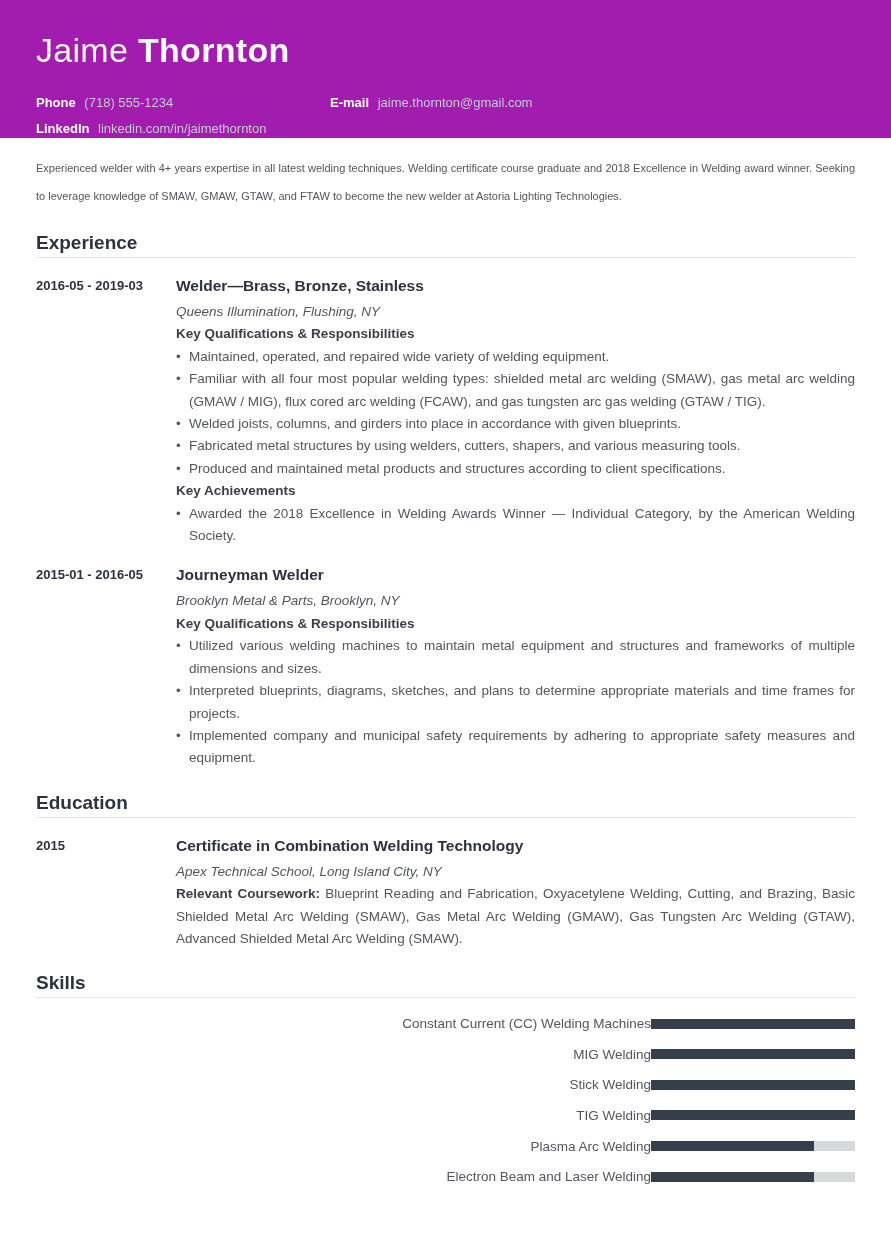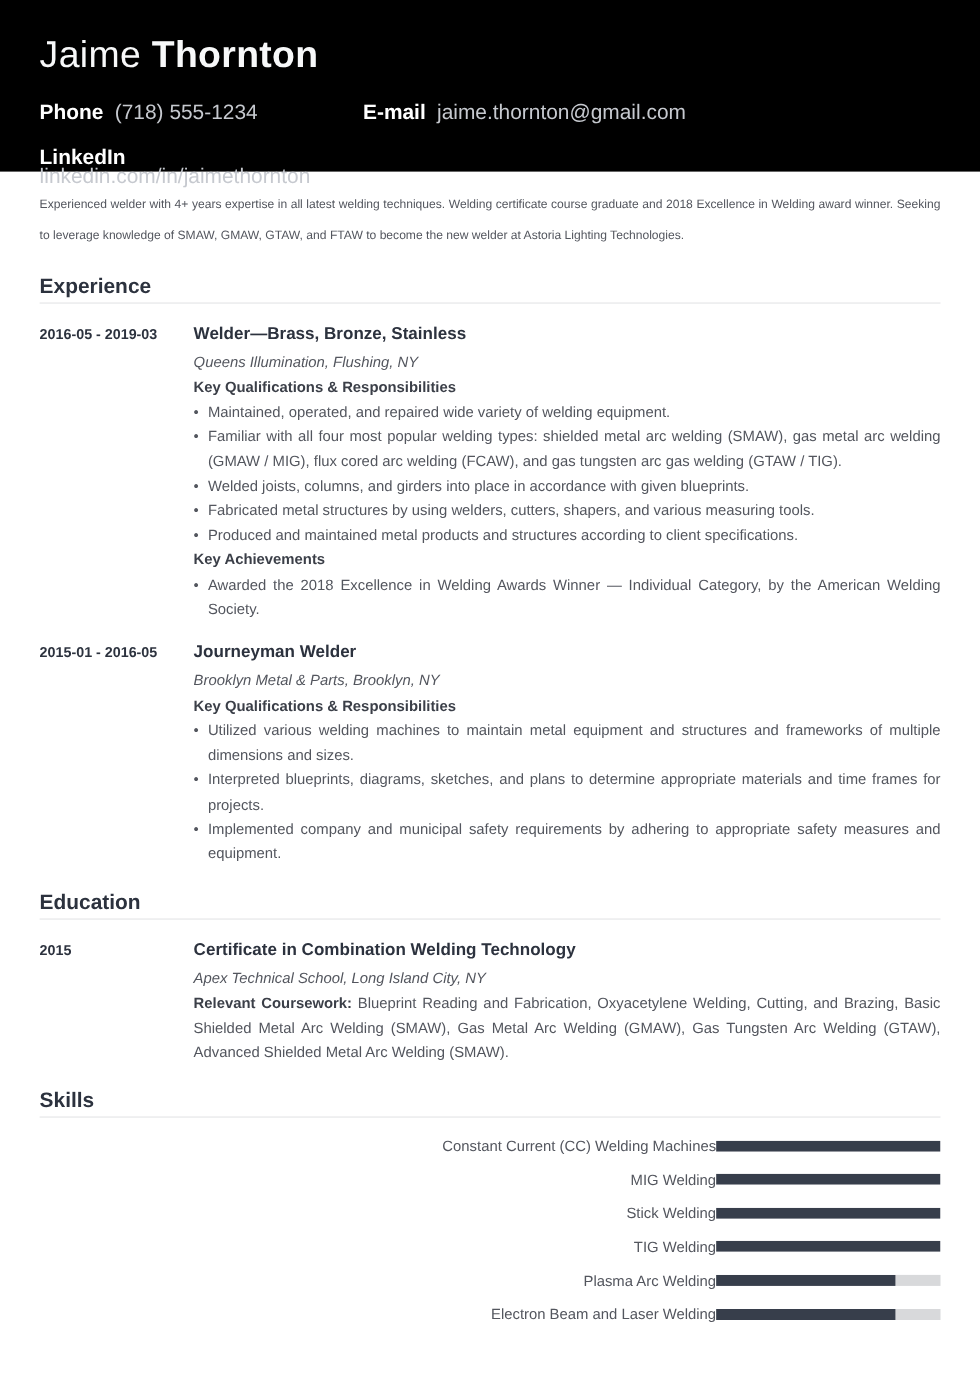--- a/index.html
+++ b/index.html
@@ -11,44 +11,44 @@
   }
   .page {
     width: 891px;
     height: 1260px;
     background: #ffffff;
     overflow: hidden;
   }
 
   
   .header {
-    background: #000000;
+    background: #a21caf;
     color: #ffffff;
-    height: 156px;
+    height: 138px;
     padding: 31px 36px 0 36px;
   }
   .name {
     font-size: 34px;
     line-height: 38px;
     letter-spacing: 0.3px;
     color: #f7f8f9;
   }
   .name .first { font-weight: 400; }
   .name .last  { font-weight: 700; }
   .job-title {
     font-size: 17px;
     margin-top: 13px;
     color: #eef0f2;
   }
   .contacts {
     margin-top: 25px;
     display: grid;
     grid-template-columns: 294px 1fr;
-    row-gap: 24px;
-    font-size: 19px;
+    row-gap: 9px;
+    font-size: 13px;
     line-height: 17px;
   }
   .contact .label { font-weight: 700; color: #ffffff; margin-right: 5px; }
   .contact .value { color: #c6c9cf; }
 
   
   main { padding: 0 36px; color: #53565e; }
   .summary {
     margin-top: 16px;
     font-size: 11px;

